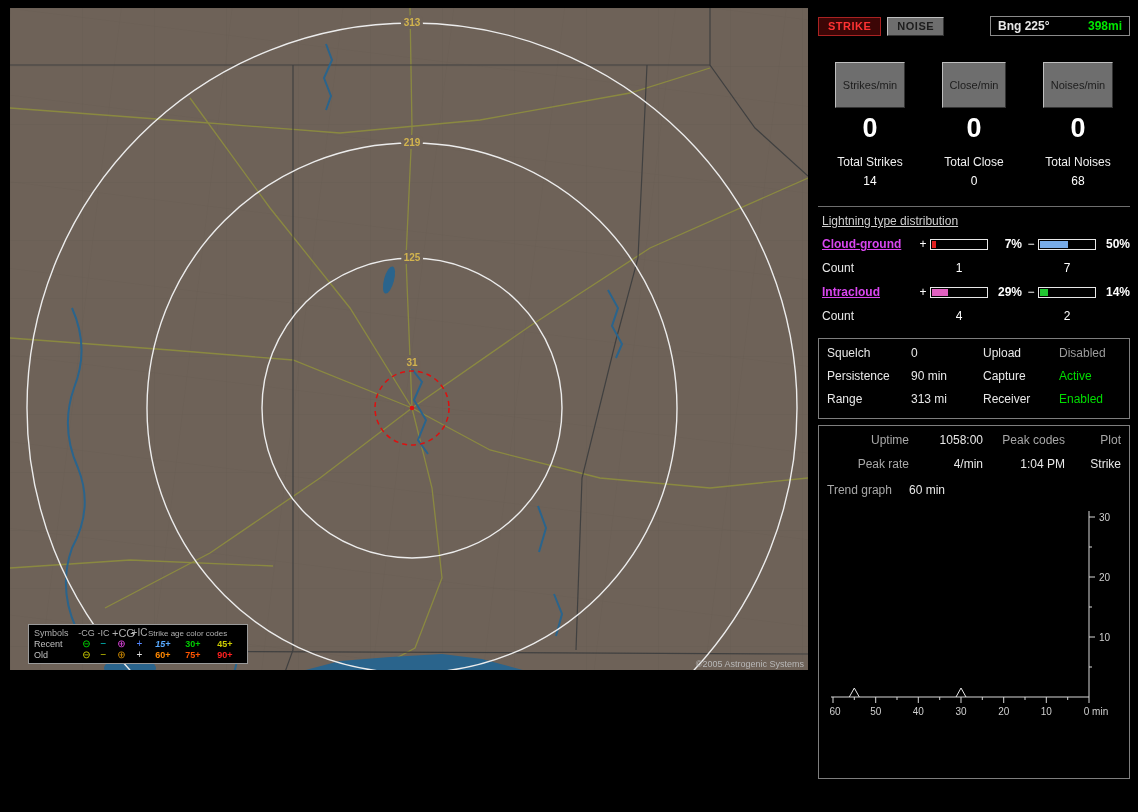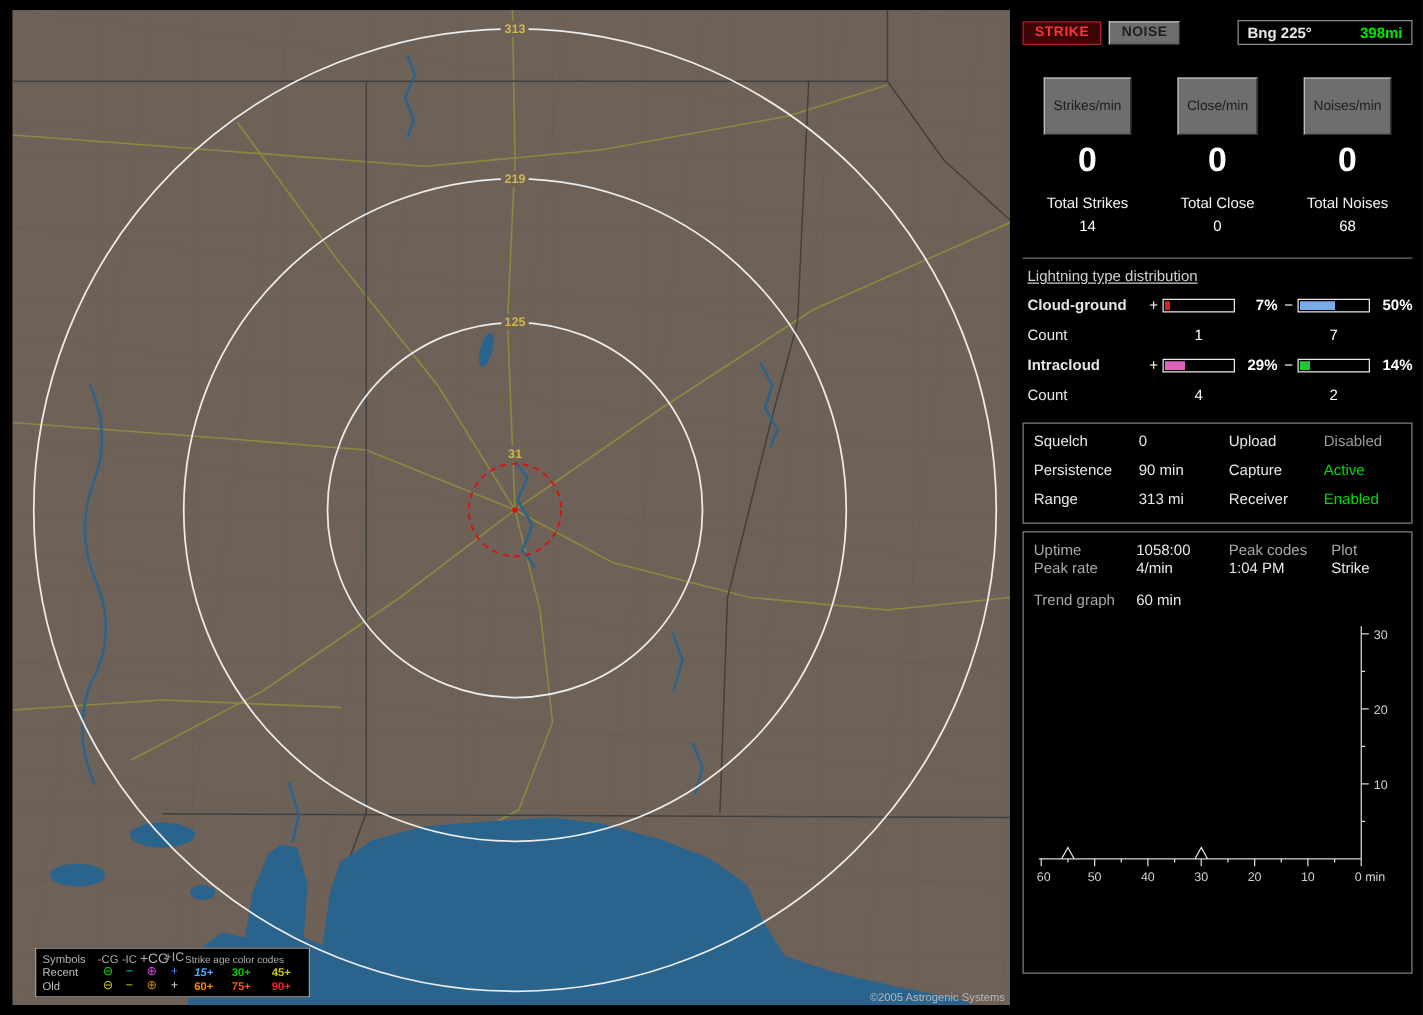--- a/index.html
+++ b/index.html
@@ -1,21 +1,21 @@
 <!DOCTYPE html>
 <html><head>
 <meta charset="utf-8">
 <style>
   * { box-sizing: border-box; margin: 0; padding: 0; }
   html,body { background:#000; }
   body { font-family:"Liberation Sans", sans-serif; }
   .app { position:relative; width:1138px; height:812px; background:#000; overflow:hidden; }
 
   
-  .map { position:absolute; left:10px; top:8px; width:798px; height:796px; background:#6e6258; overflow:hidden; }
+  .map { position:absolute; left:10px; top:8px; width:798px; height:662px; background:#6e6258; overflow:hidden; }
   .map svg text { font-family:"Liberation Sans", sans-serif; }
   .attribution { position:absolute; right:4px; bottom:1px; font-size:9px; color:#b8b8b8; }
 
   
   .legend { position:absolute; left:18px; bottom:6px; background:#000; border:1px solid #9a9a9a;
             padding:3px 5px; display:grid; grid-template-columns:44px 17px 17px 19px 17px 30px 30px 34px;
             row-gap:1px; font-size:9px; color:#c0c0c0; align-items:center; }
   .lg-head { color:#b0b0b0; }
   .lg-age-title { grid-column:6 / span 3; font-size:8px; white-space:nowrap; color:#b0b0b0; }
   .lg-sym { text-align:center; font-size:10px; line-height:10px; }
@@ -40,33 +40,33 @@
            padding:16px 7px; border-top:1px solid #bfbfbf; border-left:1px solid #bfbfbf;
            border-right:1px solid #333; border-bottom:1px solid #333; }
   .bigzero { font-size:27px; font-weight:bold; color:#fff; margin-top:3px; height:34px; line-height:34px; }
   .total-label { margin-top:10px; color:#f0f0f0; }
   .total-value { margin-top:5px; color:#fff; }
 
   .dist { border-top:1px solid #6e6e6e; margin-top:18px; padding-top:7px; }
   .dist-title { color:#d0d0d0; text-decoration:underline; margin-left:4px; margin-bottom:4px; }
   .dist-row { display:grid; grid-template-columns:94px 14px 58px 36px 14px 58px 36px; align-items:center;
               height:24px; padding-left:4px; }
-  .dist-label { font-weight:bold; color:#e5e5e5; }
+  .dist-label { font-weight:bold; color:#d946ef;text-decoration:underline; }
   .sign { text-align:center; color:#fff; }
   .pct { font-weight:bold; color:#fff; text-align:right; padding-right:2px; }
   .bar { position:relative; height:11px; background:#000; border:1px solid #e8e8e8; }
   .bar i { position:absolute; left:1px; top:1px; bottom:1px; display:block; }
   .cnt { text-align:center; color:#fff; }
 
   .status-box { border:1px solid #7e7e7e; margin-top:10px; padding:7px 8px 12px; }
   .datetime { color:#00ff00; font-weight:bold; font-size:15px; margin-bottom:12px; }
   .status-grid { display:grid; grid-template-columns:84px 72px 76px 1fr; row-gap:9px; }
 
   .stats-box { border:1px solid #7e7e7e; margin-top:6px; padding:7px 8px; height:354px; }
-  .stats-grid { display:grid; grid-template-columns:82px 74px 82px 1fr; row-gap:0; }
+  .stats-grid { display:grid; grid-template-columns:82px 74px 82px 1fr; row-gap:10px;text-align:right; }
   .lbl { color:#a8a8a8; }
   .trend-row { display:grid; grid-template-columns:82px 1fr; margin-top:12px; }
   .trend-plot { margin-top:4px; }
   .trend-plot text { fill:#cfcfcf; font-size:10px; }
 </style>
 </head>
 <body>
 
 <div class="app">
 

